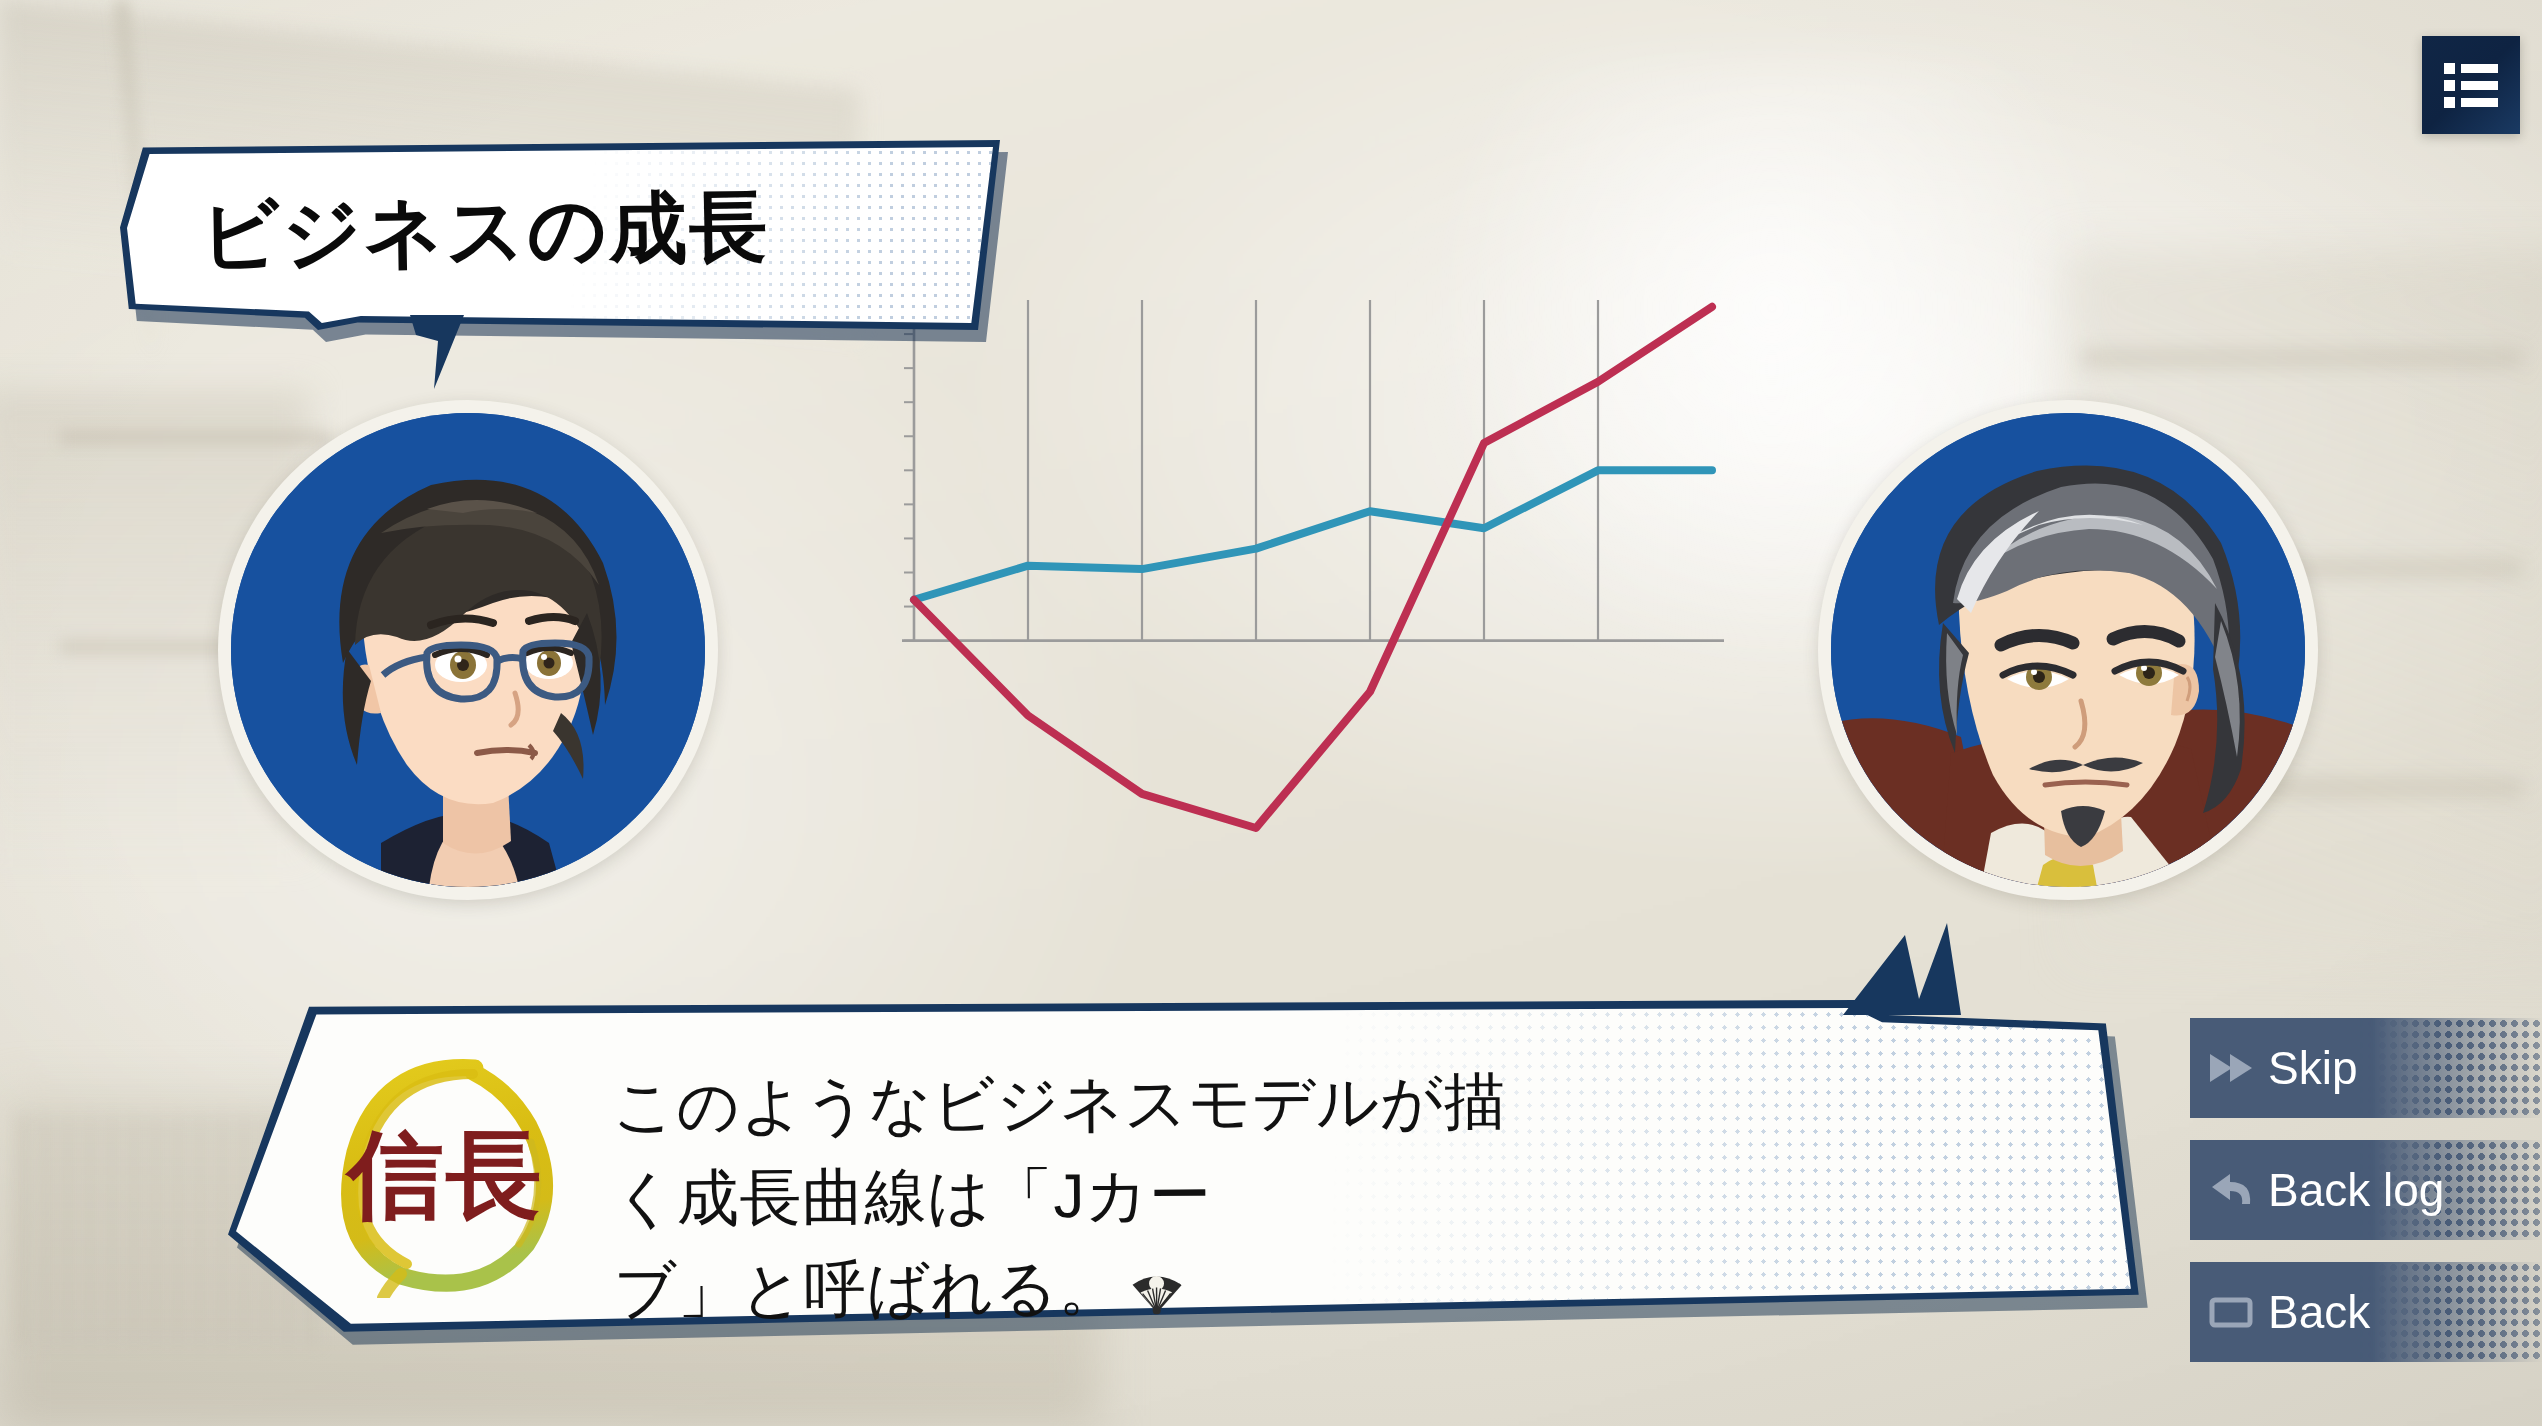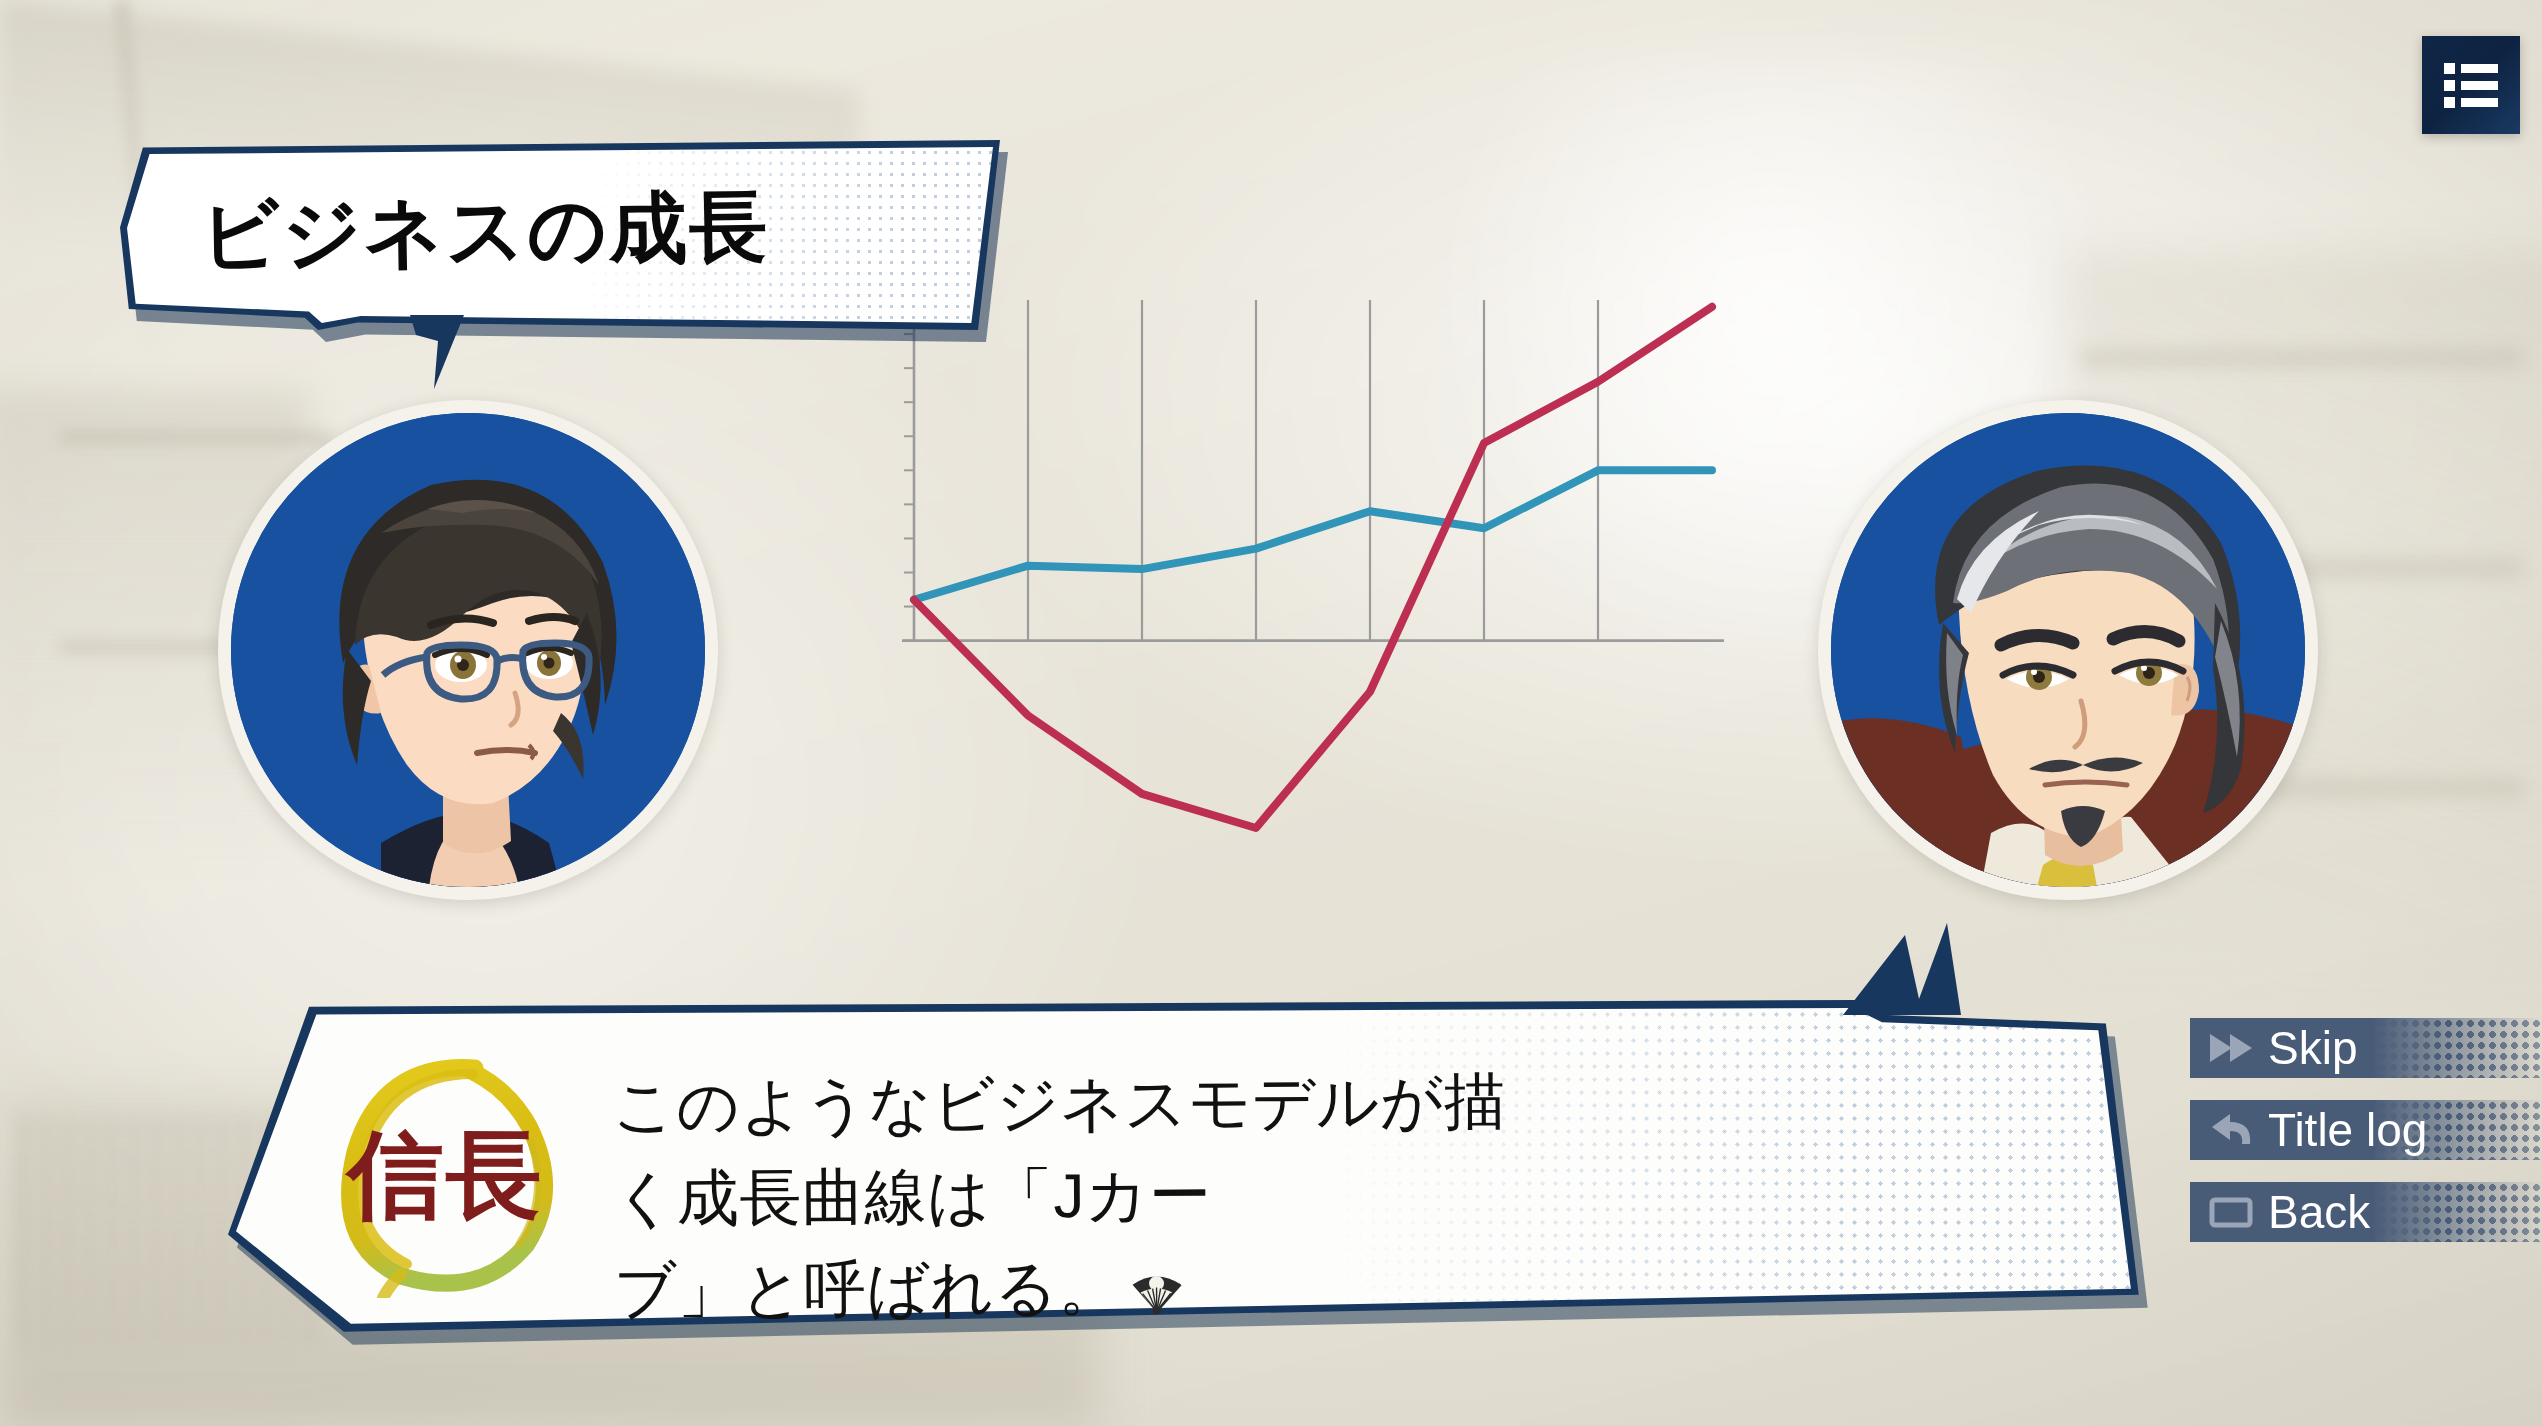--- a/index.html
+++ b/index.html
@@ -187,21 +187,21 @@
     position:absolute; right:22px; top:36px; width:98px; height:98px;
     background:linear-gradient(135deg,#102646 0%, #0e2342 50%, #1a3a63 100%);
     box-shadow:0 3px 10px rgba(40,38,28,.25);
     display:flex; align-items:center; justify-content:center;
   }
   #menu-button svg { width:62px; height:62px; }
 
   
   #side-menu { position:absolute; right:0; top:1018px; width:352px; }
   .menu-item {
-    position:relative; height:60px; margin-bottom:22px;
+    position:relative; height:100px; margin-bottom:22px;
     display:flex; align-items:center; overflow:hidden;
   }
   .menu-item .mbg {
     position:absolute; inset:0;
     background:#485b77;
     -webkit-mask-image:linear-gradient(90deg, #000 0%, #000 52%, rgba(0,0,0,0) 100%);
             mask-image:linear-gradient(90deg, #000 0%, #000 52%, rgba(0,0,0,0) 100%);
   }
   .menu-item .mdots {
     position:absolute; inset:0;
@@ -482,21 +482,21 @@
   </div>
 
   <div class="menu-item">
     <div class="mbg"></div>
     <div class="mdots"></div>
     <span class="micon">
       <svg viewBox="0 0 52 40">
         <path d="M44 34 Q46 12 24 12 L24 4 L6 17 L24 30 L24 21 Q38 21 36 34 Z" fill="#9aa6b8"></path>
       </svg>
     </span>
-    <span class="mlabel">Title log</span>
+    <span class="mlabel">Back log</span>
   </div>
 
   <div class="menu-item">
     <div class="mbg"></div>
     <div class="mdots"></div>
     <span class="micon">
       <svg viewBox="0 0 52 40">
         <rect x="6" y="8" width="38" height="25" rx="3" fill="none" stroke="#9aa6b8" stroke-width="5"></rect>
       </svg>
     </span>

